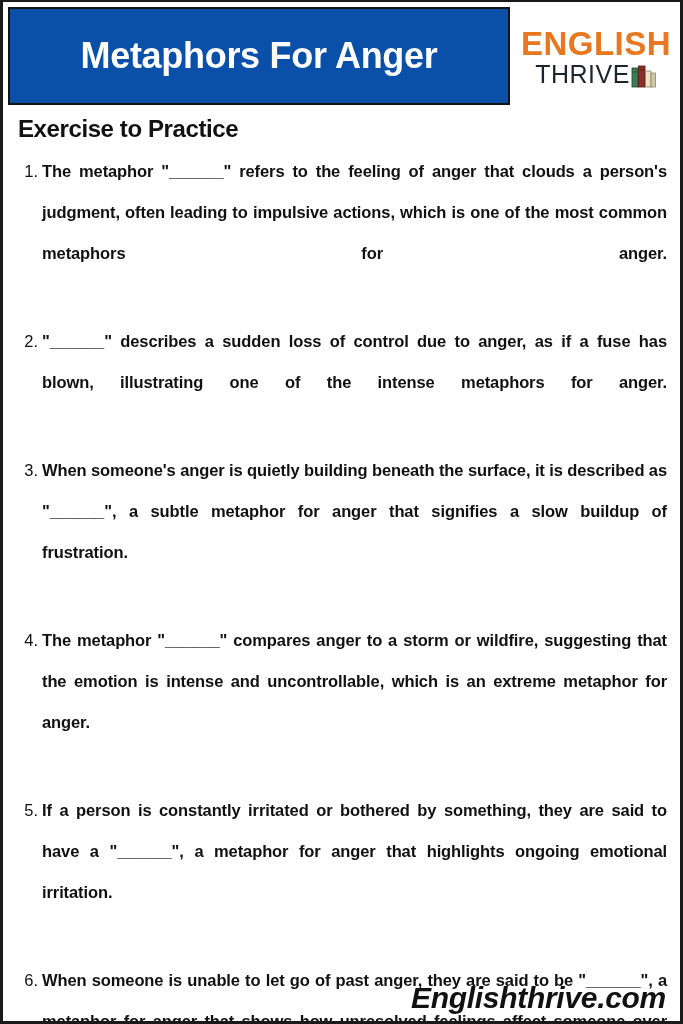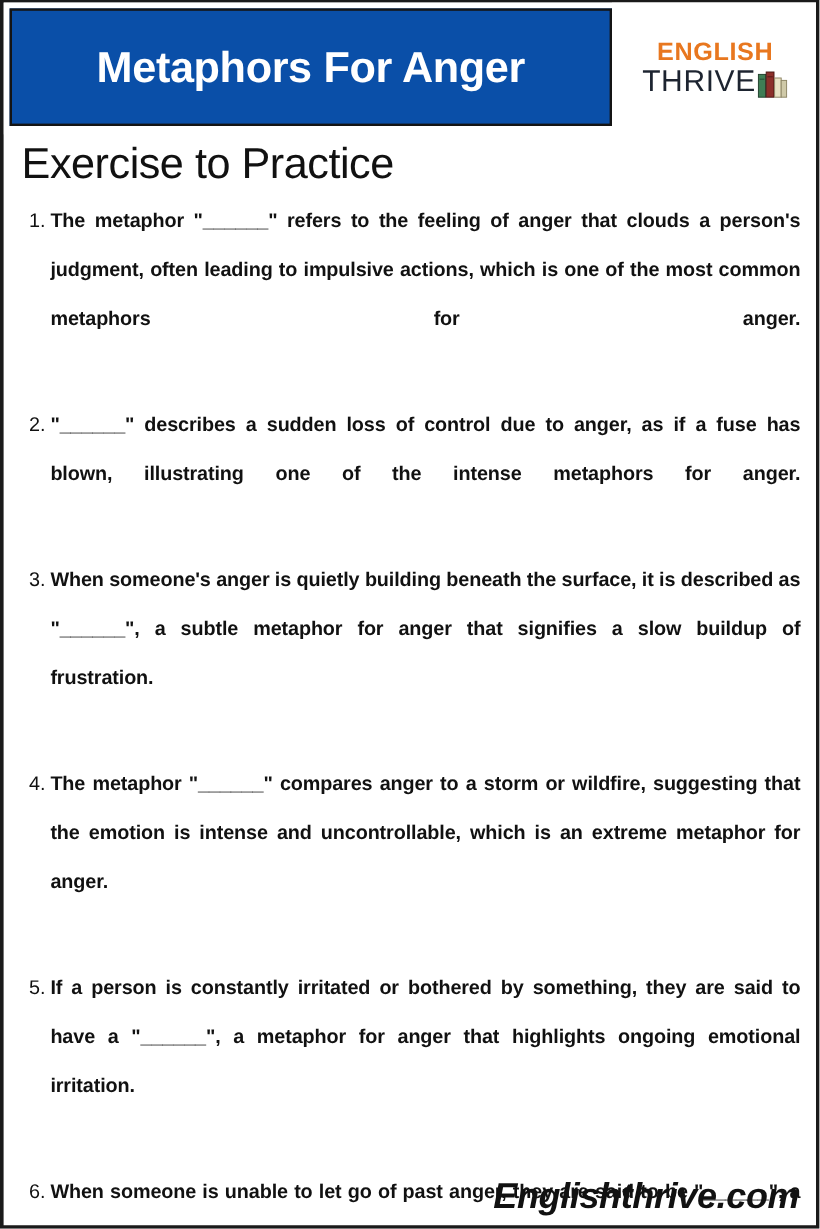--- a/index.html
+++ b/index.html
@@ -66,21 +66,21 @@
     flex-direction: column;
     align-items: center;
     justify-content: center;
     padding-left: 6px;
     padding-right: 4px;
     background: #ffffff;
   }
 
   .logo-line1 {
     color: #e8771f;
-    font-size: 21px;
+    font-size: 33px;
     font-weight: bold;
     letter-spacing: 0.5px;
     line-height: 1.05;
   }
 
   .logo-line2-wrap {
     display: flex;
     align-items: center;
     line-height: 1.05;
   }
@@ -100,22 +100,22 @@
     position: relative;
     top: 2px;
   }
 
   
   #content {
     padding: 2px 13px 0 13px;
   }
 
   #section-title {
-    font-size: 36px;
-    font-weight: normal;
+    font-size: 24px;
+    font-weight: bold;
     color: #111111;
     letter-spacing: -0.4px;
     line-height: 1.12;
     margin: 2px 0 8px 2px;
   }
 
   ol#exercise-list {
     list-style: none;
     margin: 0;
     padding: 0;

